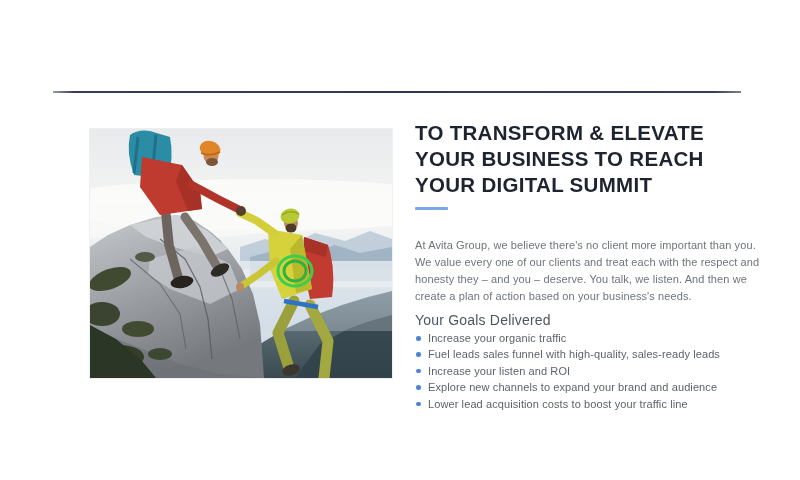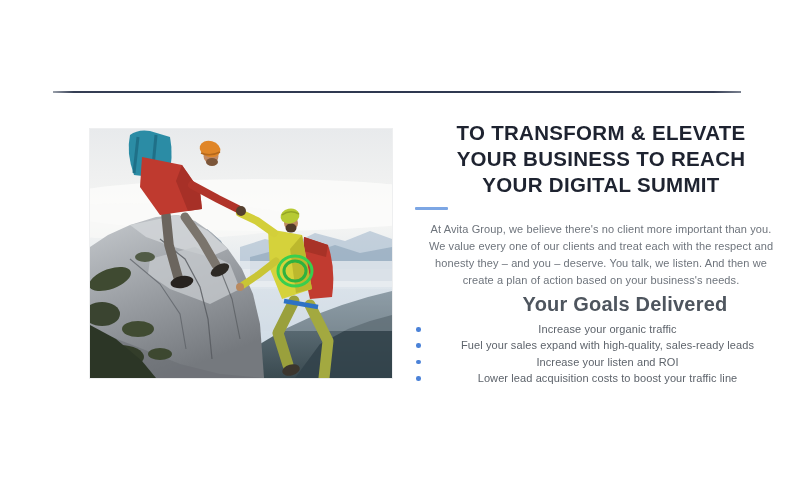--- a/index.html
+++ b/index.html
@@ -3,39 +3,39 @@
 <meta charset="utf-8">
 <style>
   :root{
     --accent-blue:#7ca6e4; --bullet-blue:#4b82d8; --heading-color:#1e2330;
     --subheading-color:#4e555e; --body-color:#6e747c; --divider-color:#343e54;
     --page-bg:#ffffff;
   }
   *{box-sizing:border-box; margin:0; padding:0;}
   html,body{background:#fff;}
   body{font-family:"Liberation Sans", sans-serif;}
-  .page{position:relative; width:800px; height:480px; background:var(--page-bg,#fff); overflow:hidden;text-align:center;}
+  .page{position:relative; width:800px; height:480px; background:var(--page-bg,#fff); overflow:hidden;}
 
   .top-divider{position:absolute; left:53px; top:91px; width:688px; height:2px;
     background:linear-gradient(90deg,#9aa0ab 0%,#353e54 3%,#2e3850 50%,#353e54 96%,#7b8290 100%);}
 
   .photo{position:absolute; left:90px; top:129px; width:302px; height:249px;
     box-shadow:0 0 0 1px rgba(40,50,60,.08);}
   .photo svg{display:block; width:100%; height:100%;}
 
   .content{position:absolute; left:415px; top:120px; width:372px;}
   .headline{font-size:20.5px; line-height:26px; font-weight:700; letter-spacing:.3px;
     color:var(--heading-color,#1e2330); white-space:pre-line;}
   .accent-bar{width:33px; height:3px; margin-top:9px; border-radius:1px;
     background:var(--accent-blue,#7ca6e4);}
-  .intro{margin-top:11px; font-size:11px; line-height:17px; color:var(--body-color,#6e747c);
+  .intro{margin-top:27px; font-size:11px; line-height:17px; color:var(--body-color,#6e747c);
     white-space:pre-line; letter-spacing:.1px;}
-  .goals-title{margin-top:5px; font-size:20px; line-height:20px; font-weight:700;
-    letter-spacing:.2px; color:var(--subheading-color,#4e555e);margin-left:48px;}
-  .goals{margin-top:7px; list-style:none;}
+  .goals-title{margin-top:5px; font-size:14px; line-height:20px; font-weight:400;
+    letter-spacing:.2px; color:var(--subheading-color,#4e555e);}
+  .goals{list-style:none;}
   .goals li{position:relative; padding-left:13px; font-size:11px; line-height:16.4px;
     color:#5d636b; letter-spacing:.1px;}
   .goals .dot{position:absolute; left:1px; top:6px; width:4.5px; height:4.5px;
     border-radius:50%; background:var(--bullet-blue,#4b82d8);}
 </style>
 </head>
 <body>
 
 <div class="page">
 
@@ -151,28 +151,32 @@
     <h2 class="goals-title">Your Goals Delivered</h2>
     <ul class="goals">
 
         <li>
           <span class="dot"></span>
           <span>Increase your organic traffic</span>
         </li>
 
         <li>
           <span class="dot"></span>
-          <span>Fuel your sales expand with high-quality, sales-ready leads</span>
+          <span>Fuel leads sales funnel with high-quality, sales-ready leads</span>
         </li>
 
         <li>
           <span class="dot"></span>
           <span>Increase your listen and ROI</span>
         </li>
 
+        <li>
+          <span class="dot"></span>
+          <span>Explore new channels to expand your brand and audience</span>
+        </li>
 
         <li>
           <span class="dot"></span>
           <span>Lower lead acquisition costs to boost your traffic line</span>
         </li>
       </ul>
   </section>
 
 </div>
 

